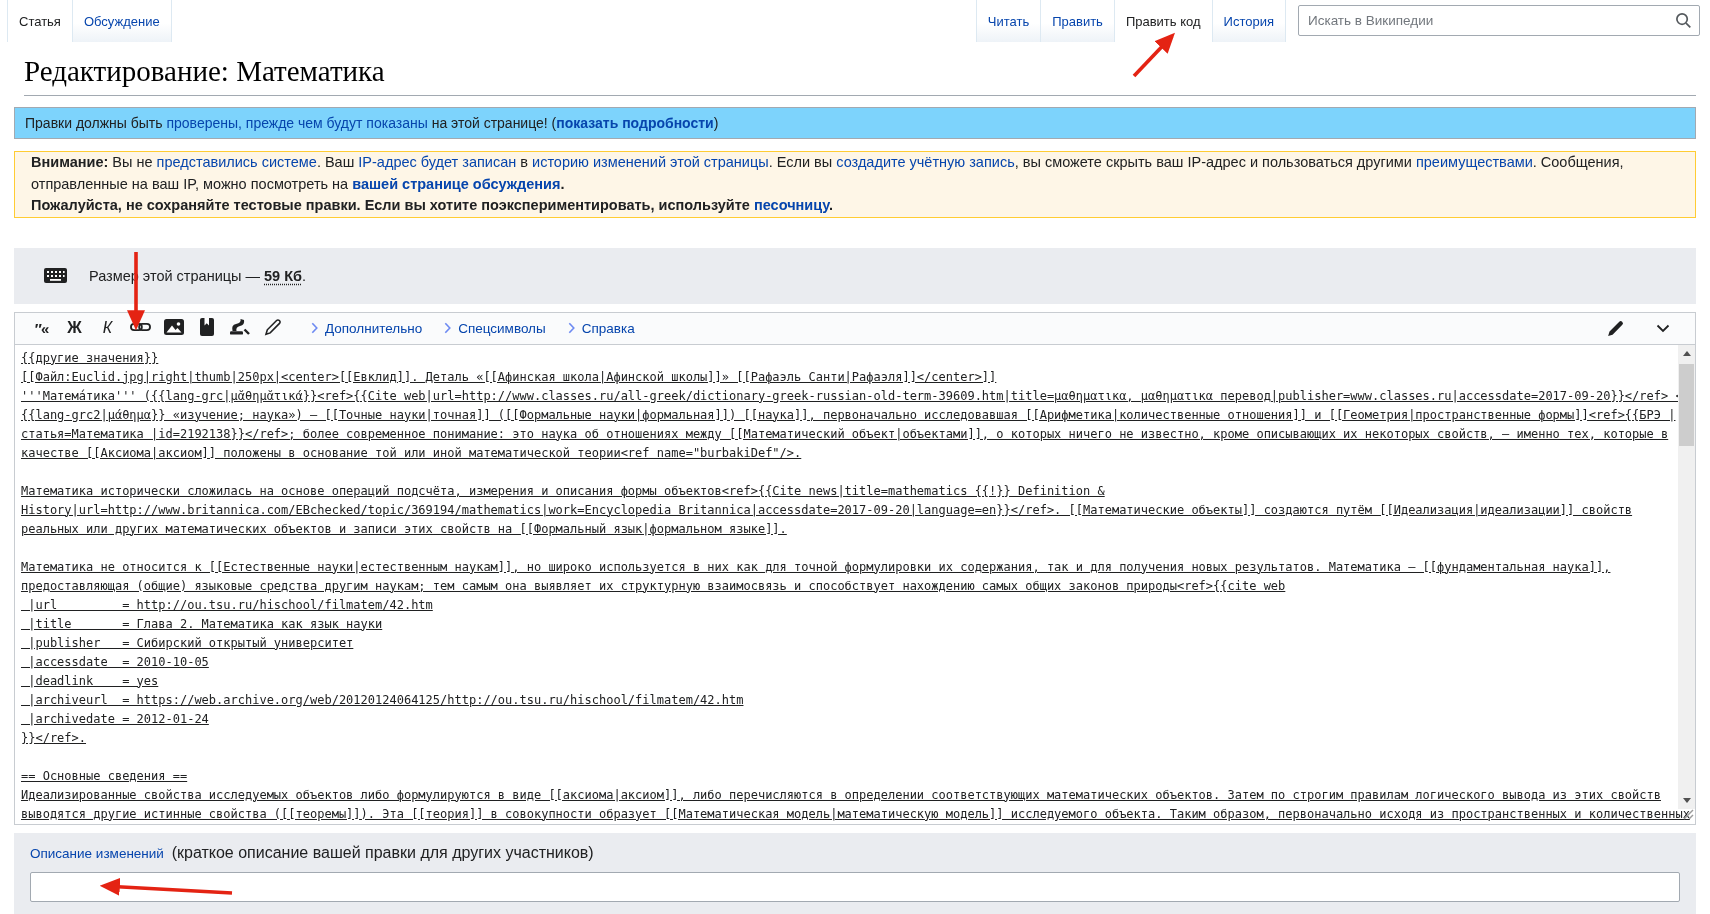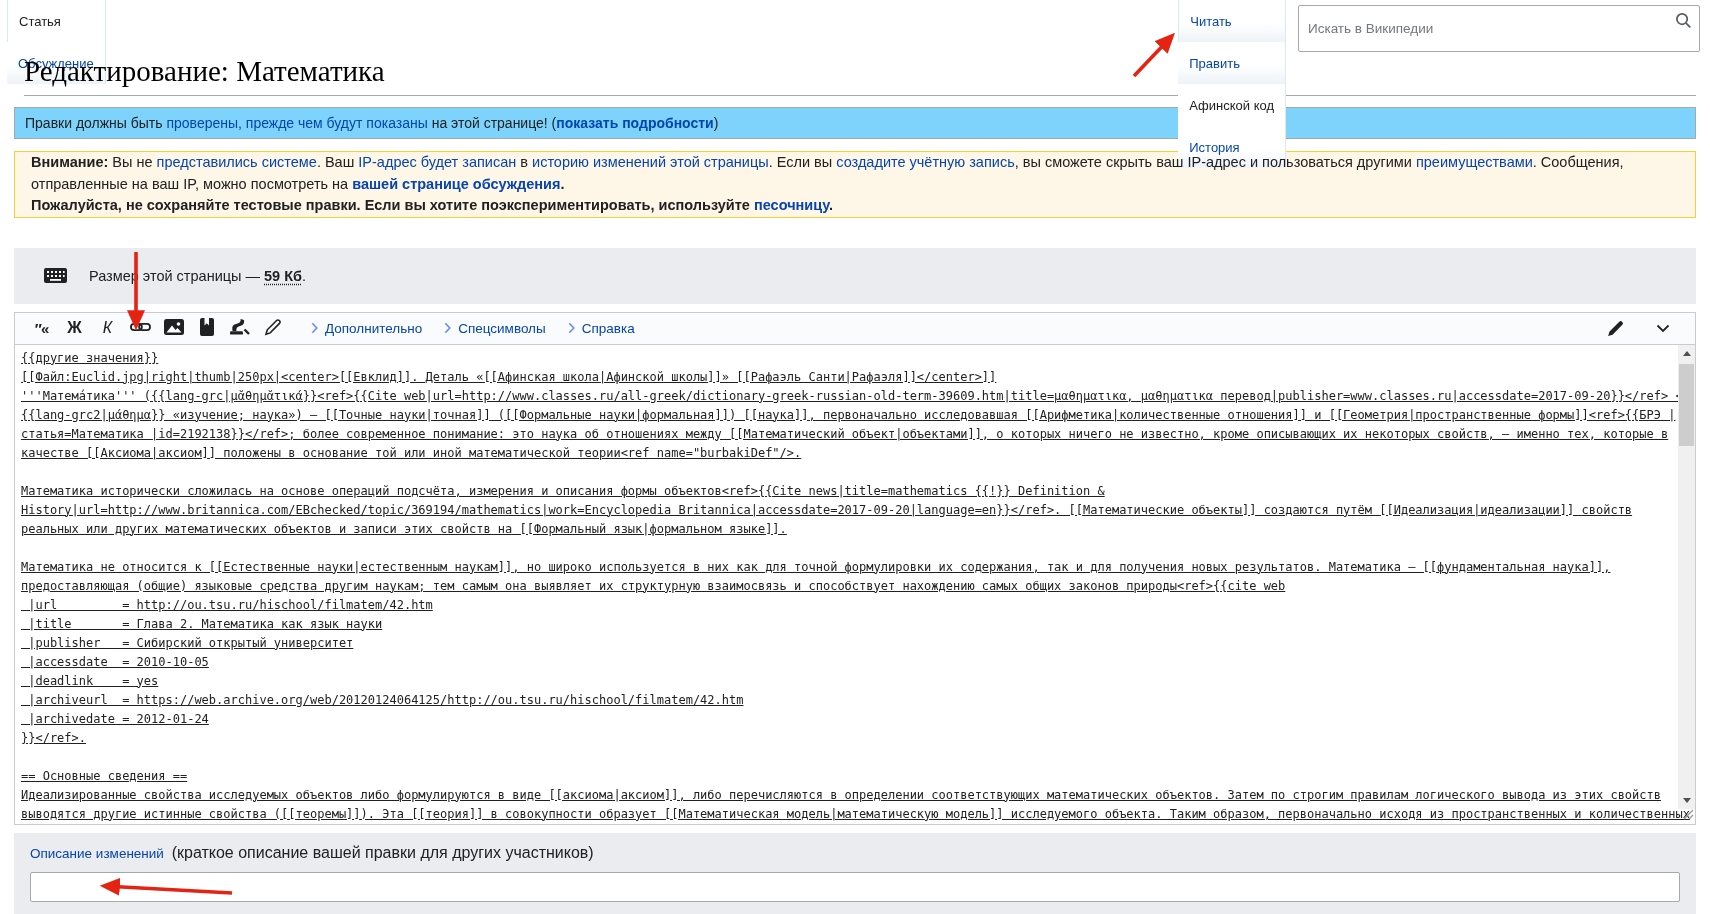--- a/index.html
+++ b/index.html
@@ -4,34 +4,34 @@
 <style>
   * { box-sizing: border-box; }
   html,body { margin:0; padding:0; }
   body {
     width:1710px; height:914px; overflow:hidden; position:relative;
     background:#fff; color:#202122;
     font-family:"Liberation Sans", sans-serif; font-size:14px;
   }
   
   .topbar { height:42px; display:flex; justify-content:space-between; align-items:flex-start; padding-right:10px; }
-  .tabs { display:flex; height:42px;flex-direction:column; }
+  .tabs { display:flex; height:42px; }
   .tabs-left { margin-left:7px; }
   .tab {
     height:42px; line-height:44px; padding:0 11px; font-size:13px; white-space:nowrap;
     color:#0645ad; cursor:pointer;
     background:linear-gradient(to bottom,#ffffff 55%,#eef3f8 100%);
     border-right:1px solid #dde9f2;
   }
   .tabs .tab:first-child { border-left:1px solid #dde9f2; }
   .tab.active { background:#fff; color:#202122; }
   .right-group { display:flex; }
   .searchwrap { position:relative; margin:5px 0 0 12px; }
   .search-input {
-    width:402px; height:47px; border:1px solid #a2a9b1; border-radius:2px;
+    width:402px; height:31px; border:1px solid #a2a9b1; border-radius:2px;
     padding:0 32px 0 9px; font-size:13.5px; color:#202122; outline:none;
     font-family:"Liberation Sans", sans-serif;
   }
   .search-input::placeholder { color:#72777d; }
   .search-icon { position:absolute; right:8px; top:7px; }
   
   h1.page-title {
     font-family:"Liberation Serif", serif; font-weight:normal; font-size:29px; color:#000;
     margin:13px 14px 0 24px; padding-bottom:7px; border-bottom:1px solid #a2a9b1;
   }
@@ -97,21 +97,21 @@
 
 <header class="topbar">
   <nav class="tabs tabs-left">
     <div class="tab active">Статья</div>
     <div class="tab">Обсуждение</div>
   </nav>
   <div class="right-group">
     <nav class="tabs">
       <div class="tab">Читать</div>
       <div class="tab">Править</div>
-      <div class="tab active">Афинской код</div>
+      <div class="tab active">Править код</div>
       <div class="tab">История</div>
     </nav>
     <div class="searchwrap">
       <input class="search-input" type="text" placeholder="Искать в Википедии" style="">
       <span class="search-icon">
         <svg width="17" height="17" viewBox="0 0 18 18" fill="none" stroke="#54595d" stroke-width="1.8">
           <circle cx="7.5" cy="7.5" r="5.5"></circle>
             <line x1="11.7" y1="11.7" x2="16.2" y2="16.2"></line>
         </svg>
       </span>

